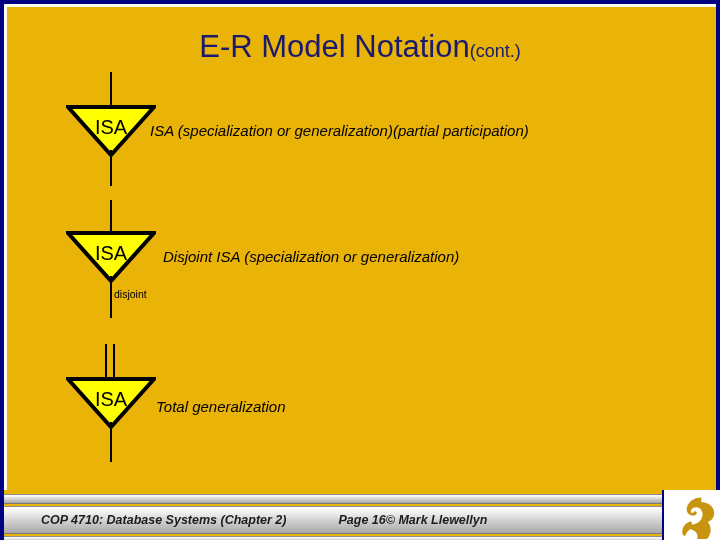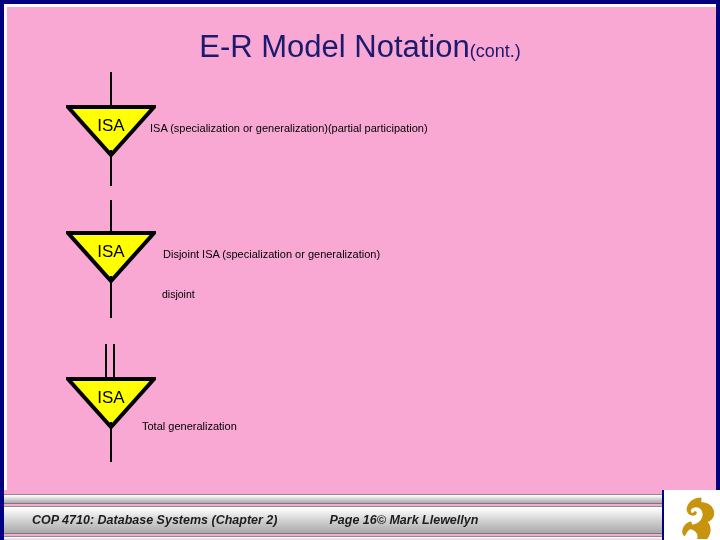--- a/index.html
+++ b/index.html
@@ -12,21 +12,21 @@
     height: 540px;
     overflow: hidden;
     font-family: "Liberation Sans", sans-serif;
   }
 
   
   #slide {
     position: relative;
     width: 720px;
     height: 540px;
-    background: #f9a8d4;
+    background: #eab308;
     box-sizing: border-box;
     border-top: 4px solid #000080;
     border-left: 4px solid #000080;
     border-right: 4px solid #000080;
     border-bottom: 0;
   }
   
   #frame-inner {
     position: absolute;
     left: 0; top: 0;
@@ -70,38 +70,38 @@
   .isa {
     position: absolute;
   }
   .isa svg { display: block; }
   .isa-label {
     position: absolute;
     left: 0;
     top: 12px;
     width: 100%;
     text-align: center;
-    font-size: 17px;
+    font-size: 20px;
     color: #000000;
     pointer-events: none;
   }
 
   .caption {
     position: absolute;
-    font-size: 11px;
+    font-size: 15px;
     color: #000000;
     white-space: nowrap;
+    font-style: italic;
   }
 
   .sublabel {
     position: absolute;
     font-size: 10.5px;
     color: #000000;
     white-space: nowrap;
-    margin-left: 48px;
   }
 
   
   #footer {
     position: absolute;
     left: 0;
     top: 486px;
     width: 720px;
     height: 54px;
   }
@@ -125,21 +125,21 @@
     left: 0;
     width: 650px;
     height: 28px;
     display: flex;
     align-items: center;
     font-size: 12.5px;
     font-weight: bold;
     font-style: italic;
     color: #1c1c1c;
   }
-  #footer-text .f-course { margin-left: 28px; }
+  #footer-text .f-course { margin-left: 37px; }
   #footer-text .f-page   { margin-left: 52px; }
   #footer-text .f-credit { }
 
   
   #logo-box {
     position: absolute;
     right: 0;
     top: 0;
     width: 62px;
     height: 54px;
@@ -200,21 +200,21 @@
 
     <div class="isa" style="left:62px; top:372px;">
       <svg width="90" height="54" viewBox="0 0 90 54">
         <polygon points="2,3 88,3 45,51" fill="#ffff00" stroke="#000000" stroke-width="4" stroke-linejoin="miter"></polygon>
       </svg>
       <div class="isa-label">ISA</div>
     </div>
 
     <div class="vline" style="left:106px; top:418px; height:40px;"></div>
 
-    <div class="caption" style="left:138px; top:394px;margin-top:22px;">Total generalization</div>
+    <div class="caption" style="left:152px; top:394px;">Total generalization</div>
   </div>
 
   <div id="footer">
     <div class="bar" id="bar-top"></div>
     <div class="bar" id="bar-main"></div>
     <div class="bar" id="bar-bottom"></div>
 
     <div id="footer-text">
       <span class="f-course">COP 4710: Database Systems  (Chapter 2)</span>
       <span class="f-page">Page 16</span>

